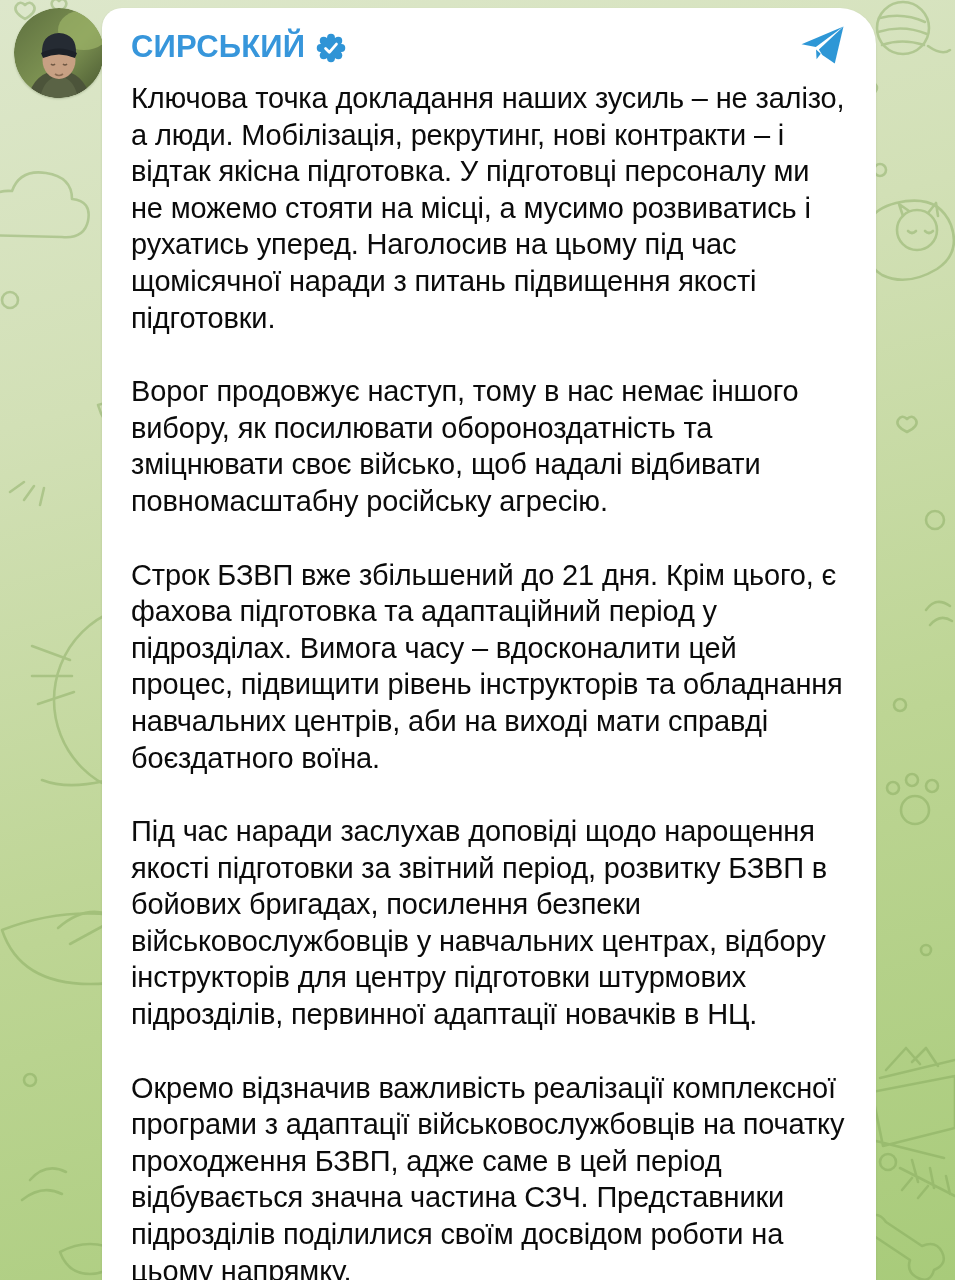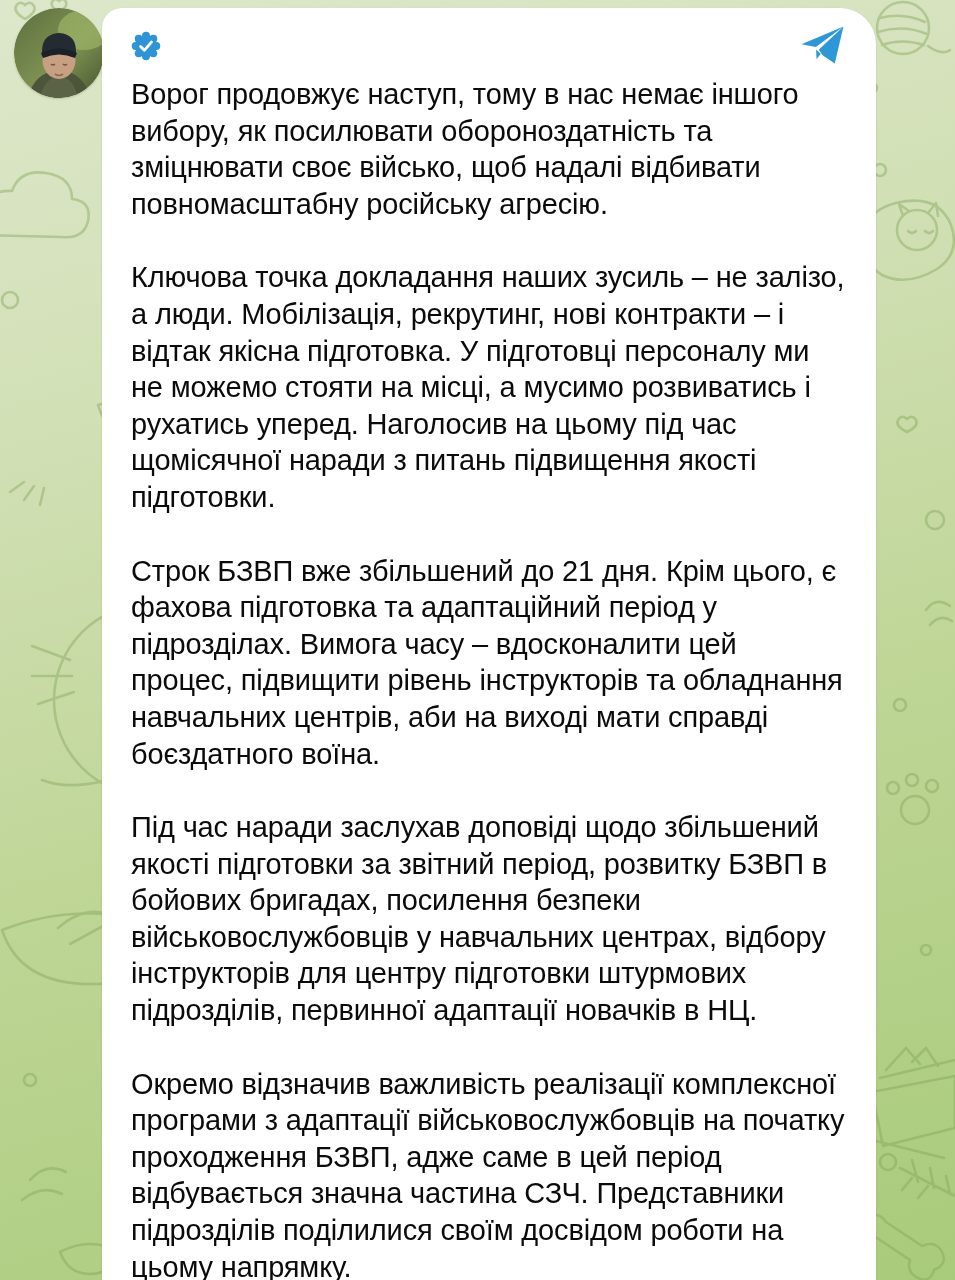--- a/index.html
+++ b/index.html
@@ -173,20 +173,21 @@
         <path d="M27 45 q18 -9 36 0 l-2 5 q-16 -7 -32 0 z" fill="#1c2128"></path>
         <path d="M37 56 q2 2 4 0 M49 56 q2 2 4 0" stroke="#6f5844" stroke-width="1.6" fill="none"></path>
         <path d="M41 66 q4 3 8 0" stroke="#8a6b52" stroke-width="1.6" fill="none"></path>
       </g>
     </svg>
   </div>
 
   <div class="bubble">
 
     <div class="bubble-header">
+      <span class="sender-name">СИРСЬКИЙ</span>
       <svg class="verified-badge" viewBox="0 0 32 32">
         <g fill="#2f94d6">
           <circle cx="27" cy="16" r="4.2"></circle>
             <circle cx="23.8" cy="23.8" r="4.2"></circle>
           <circle cx="16" cy="27" r="4.2"></circle>
             <circle cx="8.2" cy="23.8" r="4.2"></circle>
           <circle cx="5" cy="16" r="4.2"></circle>
             <circle cx="8.2" cy="8.2" r="4.2"></circle>
           <circle cx="16" cy="5" r="4.2"></circle>
             <circle cx="23.8" cy="8.2" r="4.2"></circle>
@@ -198,21 +199,21 @@
 
     <svg class="tg-plane" viewBox="0 0 44 40">
       <g fill="#2e97d6">
         <polygon points="1.5,18.8 42.5,1.5 15.5,21.5"></polygon>
         <polygon points="18.5,23.8 42.5,1.5 34,37.5 21.8,29.3"></polygon>
         <polygon points="15.7,23.8 16.2,33.5 20.3,28.1"></polygon>
       </g>
     </svg>
 
     <div class="msg-text">
+      <p>Ключова точка докладання наших зусиль – не залізо, а люди. Мобілізація, рекрутинг, нові контракти – і відтак якісна підготовка. У підготовці персоналу ми не можемо стояти на місці, а мусимо розвиватись і рухатись уперед. Наголосив на цьому під час щомісячної наради з питань підвищення якості підготовки.</p>
       <p>Ворог продовжує наступ, тому в нас немає іншого вибору, як посилювати обороноздатність та зміцнювати своє військо, щоб надалі відбивати повномасштабну російську агресію.</p>
-      <p>Ключова точка докладання наших зусиль – не залізо, а люди. Мобілізація, рекрутинг, нові контракти – і відтак якісна підготовка. У підготовці персоналу ми не можемо стояти на місці, а мусимо розвиватись і рухатись уперед. Наголосив на цьому під час щомісячної наради з питань підвищення якості підготовки.</p>
       <p>Строк БЗВП вже збільшений до 21 дня. Крім цього, є фахова підготовка та адаптаційний період у підрозділах. Вимога часу – вдосконалити цей процес, підвищити рівень інструкторів та обладнання навчальних центрів, аби на виході мати справді боєздатного воїна.</p>
-      <p>Під час наради заслухав доповіді щодо збільшений якості підготовки за звітний період, розвитку БЗВП в бойових бригадах, посилення безпеки військовослужбовців у навчальних центрах, відбору інструкторів для центру підготовки штурмових підрозділів, первинної адаптації новачків в НЦ.</p>
+      <p>Під час наради заслухав доповіді щодо нарощення якості підготовки за звітний період, розвитку БЗВП в бойових бригадах, посилення безпеки військовослужбовців у навчальних центрах, відбору інструкторів для центру підготовки штурмових підрозділів, первинної адаптації новачків в НЦ.</p>
       <p>Окремо відзначив важливість реалізації комплексної програми з адаптації військовослужбовців на початку проходження БЗВП, адже саме в цей період відбувається значна частина СЗЧ. Представники підрозділів поділилися своїм досвідом роботи на цьому напрямку.</p>
     </div>
 
   </div>
 </div>
 
 </body></html>

